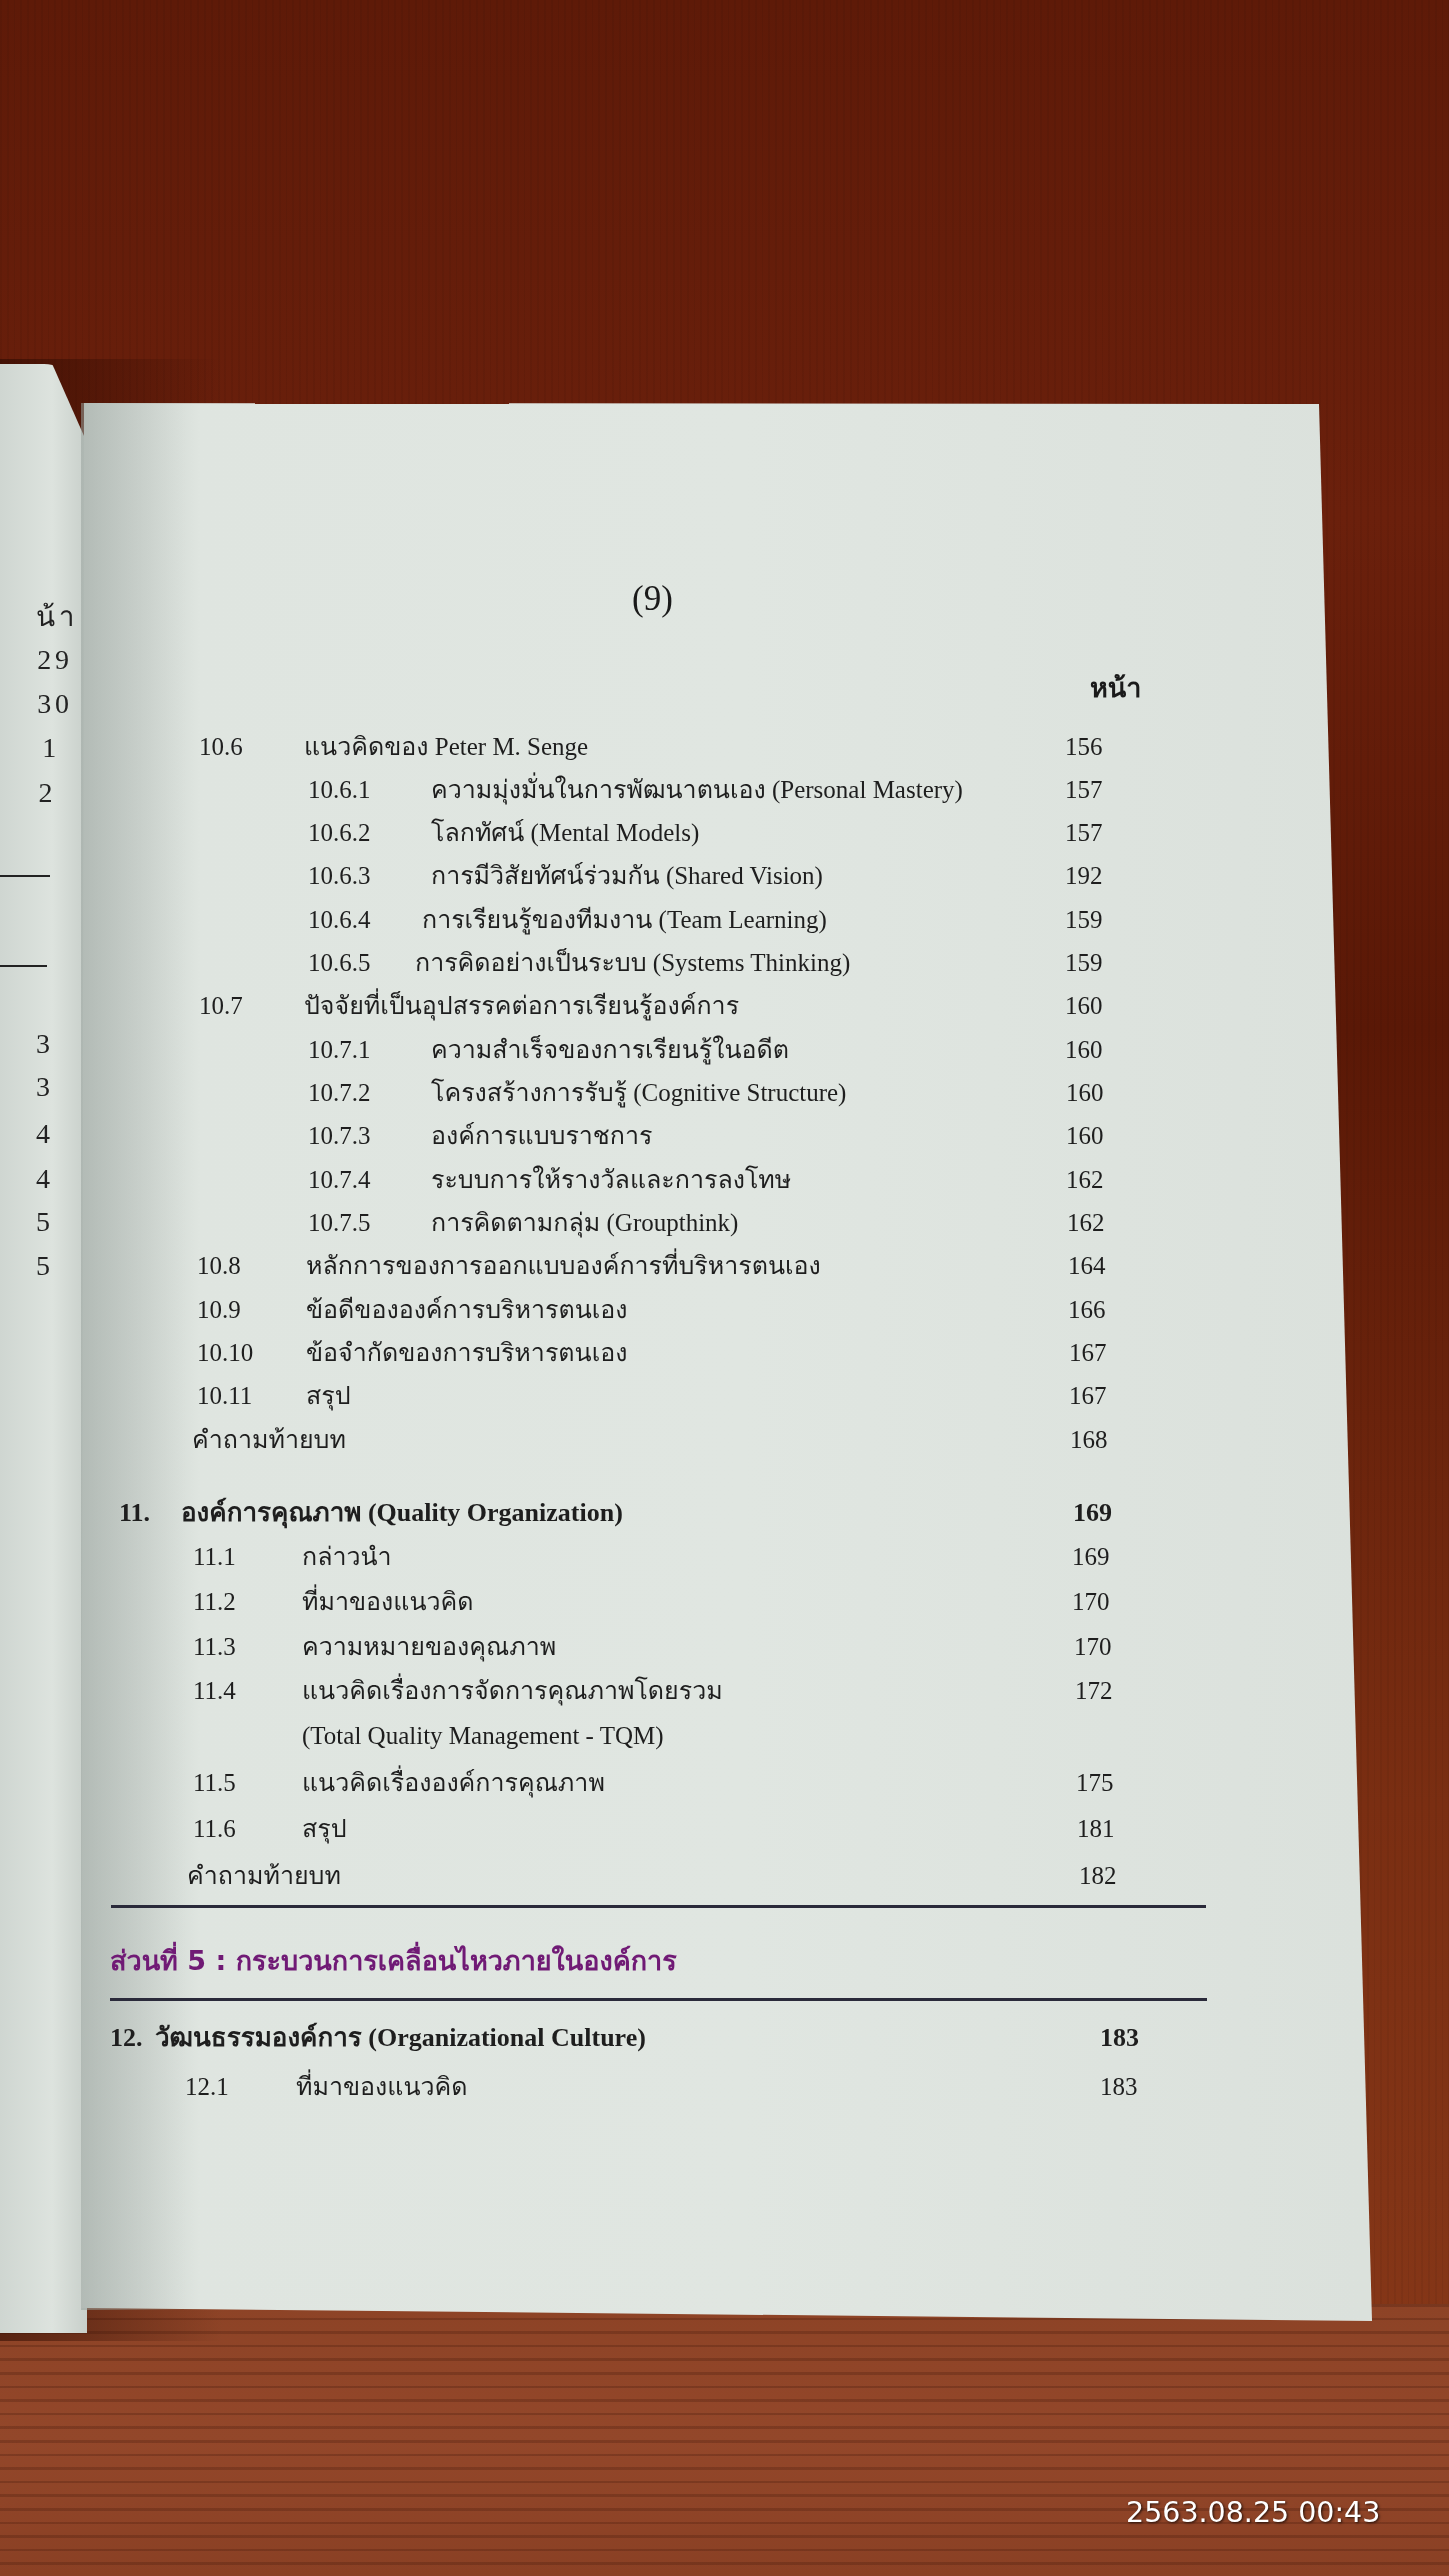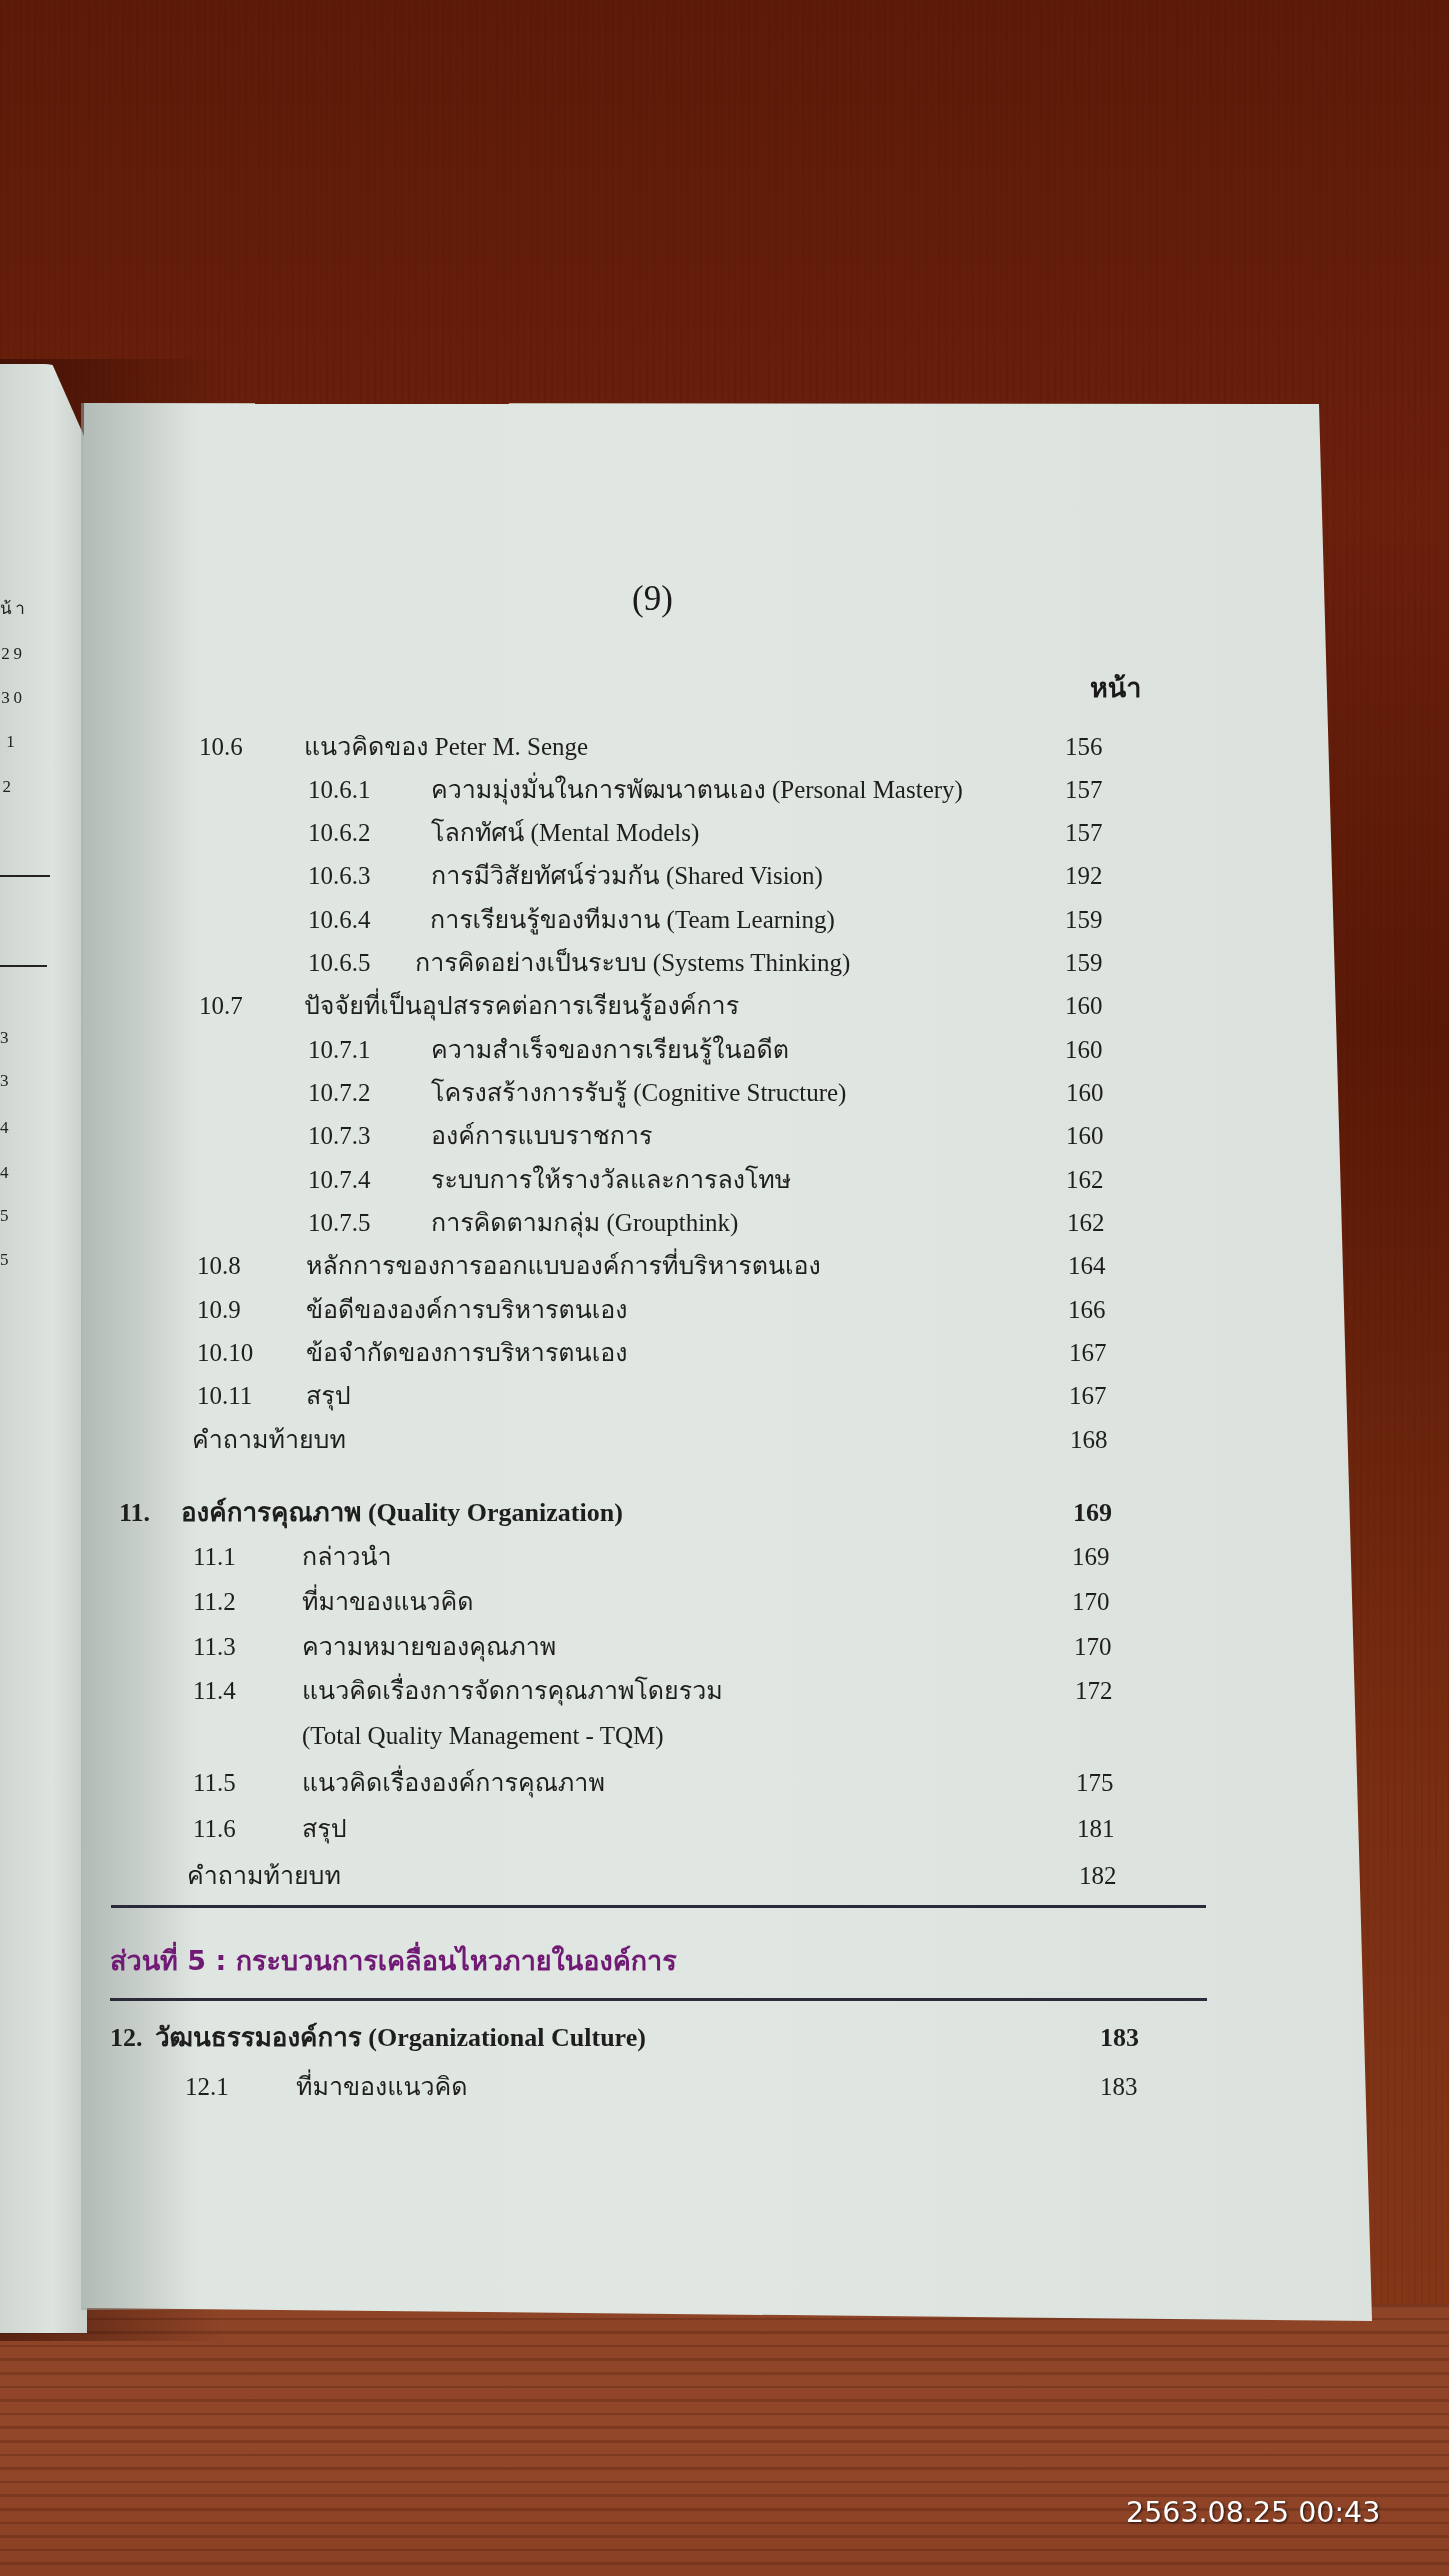--- a/index.html
+++ b/index.html
@@ -20,21 +20,21 @@
       position: absolute; left: 0; top: 359px; width: 223px; height: 1982px;
       background: linear-gradient(90deg, rgba(40,8,0,0.55), rgba(40,8,0,0));
     }
     
     .left-page {
       position: absolute; left: 0; top: 364px; width: 87px; height: 1969px;
       background: linear-gradient(90deg, #cfd6d1 0%, #dde3de 60%, #c8cfca 100%);
       border-top-right-radius: 43px 56px;
       clip-path: polygon(0 0, 60% 0, 100% 4%, 100% 100%, 0 100%);
     }
-    .left-page .frag { position: absolute; font-size: 17px; color: #222; letter-spacing: 3.7px; }
+    .left-page .frag { position: absolute; font-size: 28px; color: #222; letter-spacing: 3.7px; margin-left: 36px; }
     .left-page .rule { position: absolute; height: 1.9px; background: #222; }
     
     .page {
       position: absolute; left: 0; top: 0; width: 1449px; height: 2576px;
       background: linear-gradient(90deg, #c9d0cb 0px, #d6dcd7 93px, #dfe5e0 186px, #e0e6e1 743px, #dbe1dc 1362px);
       clip-path: polygon(84px 403px, 1319px 404px, 1372px 2321px, 81px 2308px);
     }
     .gutter-shade {
       position: absolute; left: 81px; top: 403px; width: 118px; height: 1907px;
       background: linear-gradient(90deg, rgba(150,160,155,0.55), rgba(150,160,155,0));
@@ -106,21 +106,21 @@
     <span class="title" style="left:123px;">โลกทัศน์ (Mental Models)</span>
     <span class="pg" style="left:757px;">157</span>
   </div>
   <div class="row" style="left:308px; top:858px;">
     <span class="num">10.6.3</span>
     <span class="title" style="left:123px;">การมีวิสัยทัศน์ร่วมกัน (Shared Vision)</span>
     <span class="pg" style="left:757px;">192</span>
   </div>
   <div class="row" style="left:308px; top:902px;">
     <span class="num">10.6.4</span>
-    <span class="title" style="left:122px;">การเรียนรู้ของทีมงาน (Team Learning)</span>
+    <span class="title" style="left:114px;">การเรียนรู้ของทีมงาน (Team Learning)</span>
     <span class="pg" style="left:757px;">159</span>
   </div>
   <div class="row" style="left:308px; top:945px;">
     <span class="num">10.6.5</span>
     <span class="title" style="left:107px;">การคิดอย่างเป็นระบบ (Systems Thinking)</span>
     <span class="pg" style="left:757px;">159</span>
   </div>
   <div class="row" style="left:199px; top:988px;">
     <span class="num">10.7</span>
     <span class="title" style="left:105px;">ปัจจัยที่เป็นอุปสรรคต่อการเรียนรู้องค์การ</span>

